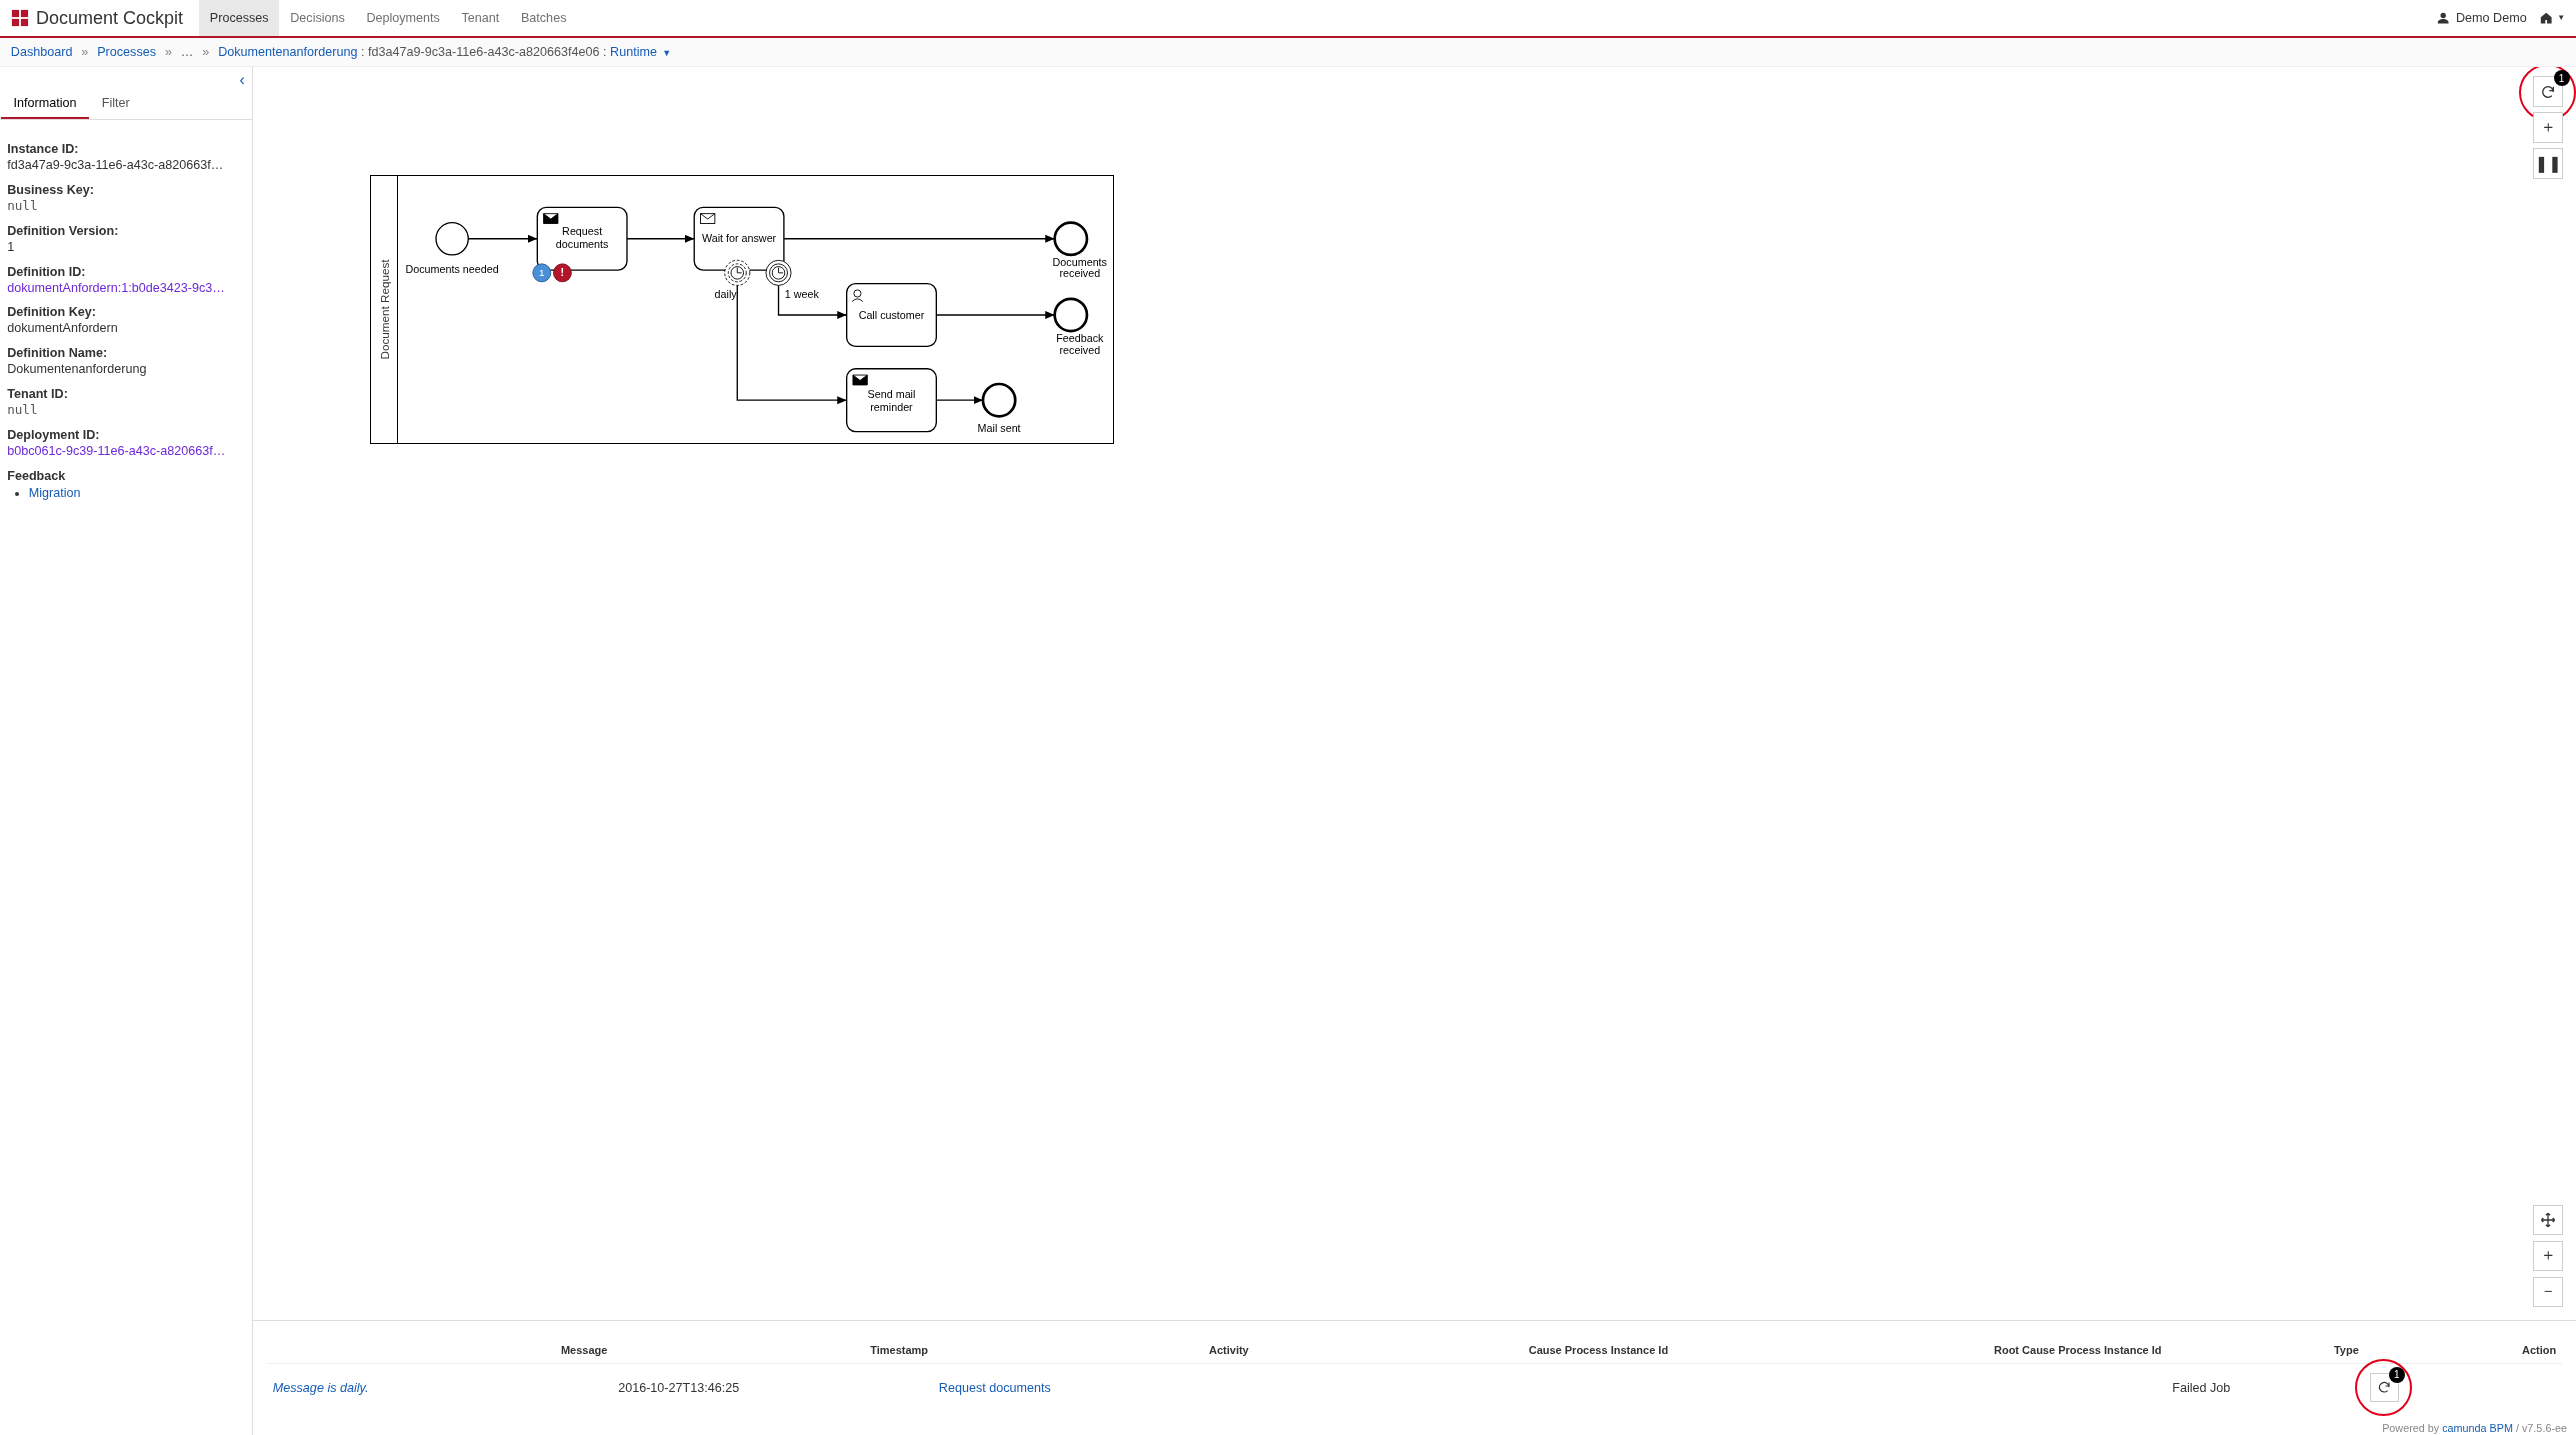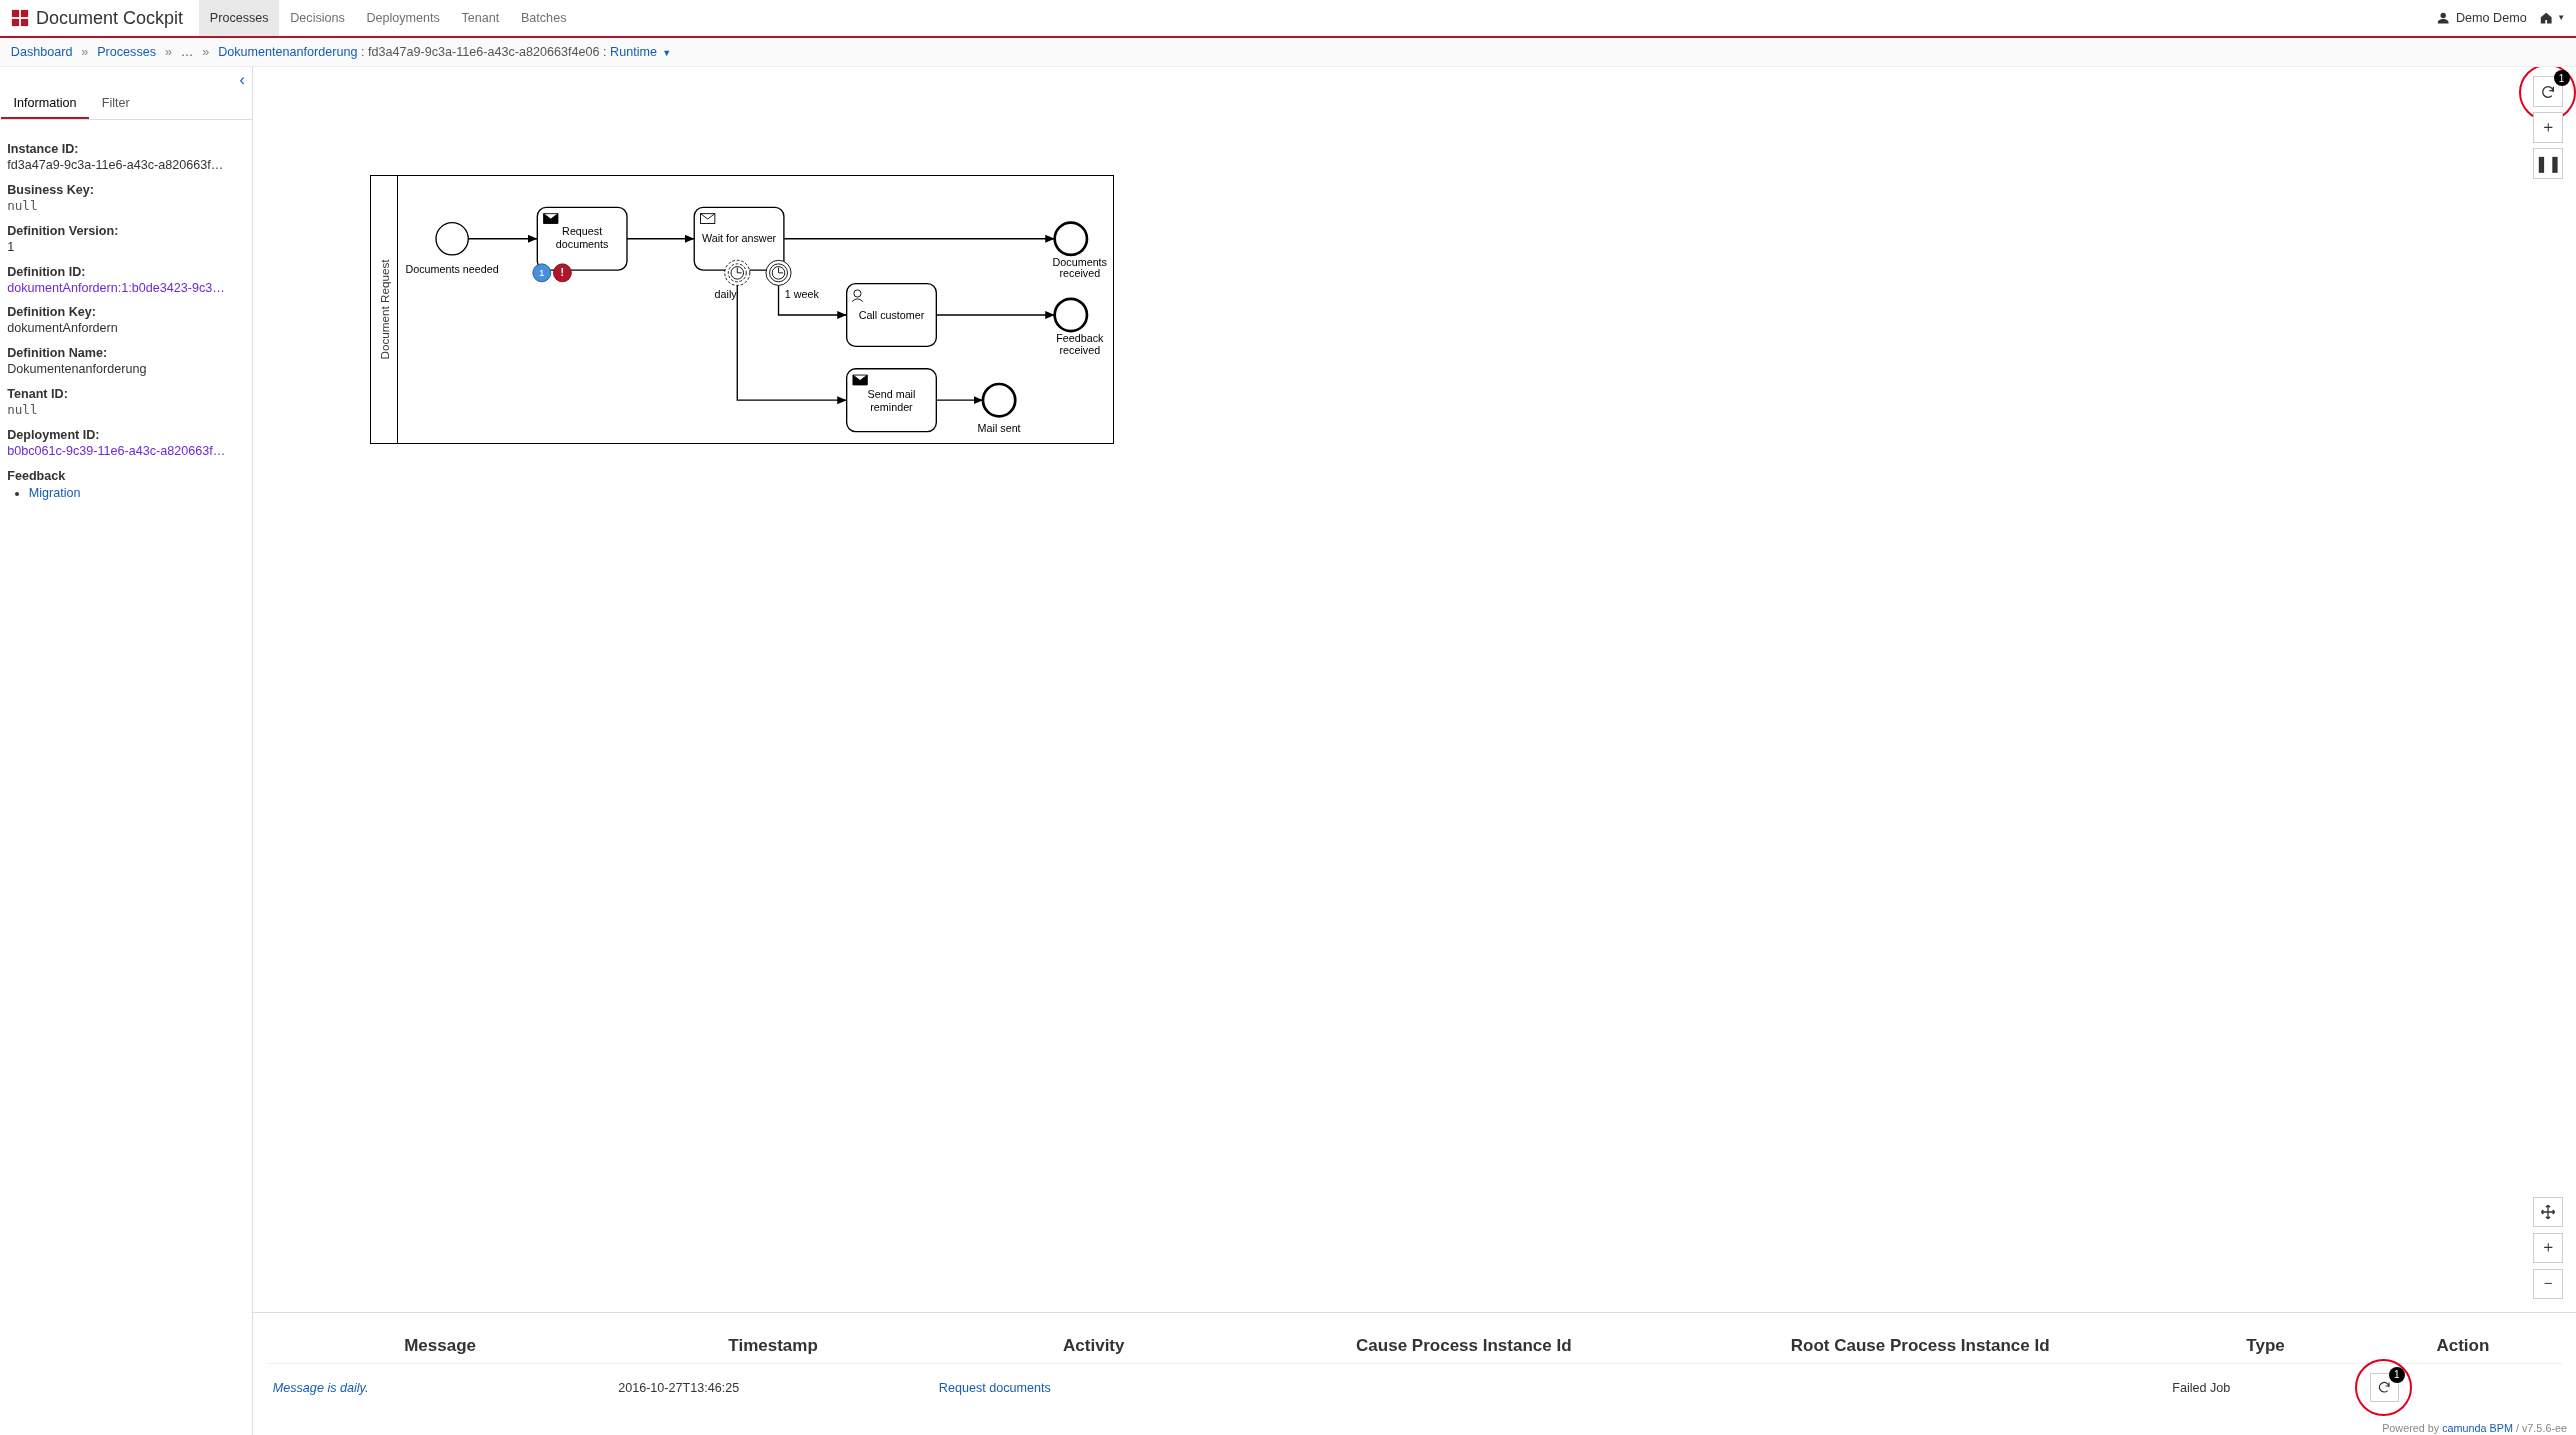--- a/index.html
+++ b/index.html
@@ -63,21 +63,21 @@
 .token { fill: #4a90d9; stroke: #255a8c; }
 .incident-dot { fill: #b5152b; stroke: #7a0e1d; }
 
 
 .bottom-panel { border-top: 0.9px solid #ddd; }
 .bottom-tabs { display: flex; gap: 23px; padding: 9px 14.4px 0 14.4px; border-bottom: 0.9px solid #eee; }
 .bottom-tabs .btab { padding: 7.2px 1.8px; color: #555; cursor: pointer; }
 .bottom-tabs .btab.active { color: #000; border-bottom: 2.7px solid #b5152b; font-weight: 500; }
 .incidents-table { width: 100%; padding: 16px 14.4px 7.2px 14.4px; }
 .incidents-table table { width: 100%; border-collapse: collapse; }
-.incidents-table th { text-align: center; font-weight: 700; padding: 7.2px 5.4px; font-size: 17px; }
+.incidents-table th { text-align: right; font-weight: 700; padding: 7.2px 5.4px; font-size: 11px; }
 .incidents-table td { padding: 9px 5.4px; font-size: 12.6px; vertical-align: middle; }
 .incidents-table tbody tr { border-top: 0.9px solid #eee; }
 .msg-link { color: #155cb5; font-style: italic; }
 .action-cell { position: relative; }
 .action-btn { width: 29px; height: 29px; border: 0.9px solid #ccc; background: #fff; display: inline-flex; align-items: center; justify-content: center; cursor: pointer; position: relative; }
 .action-btn .badge { position: absolute; top: -7.2px; right: -7.2px; background: #000; color: #fff; border-radius: 50%; width: 16px; height: 16px; font-size: 10px; display: flex; align-items: center; justify-content: center; }
 
 
 .footer { text-align: right; font-size: 10.8px; color: #888; padding: 3.6px 9px; }
 .footer a { color: #155cb5; }

